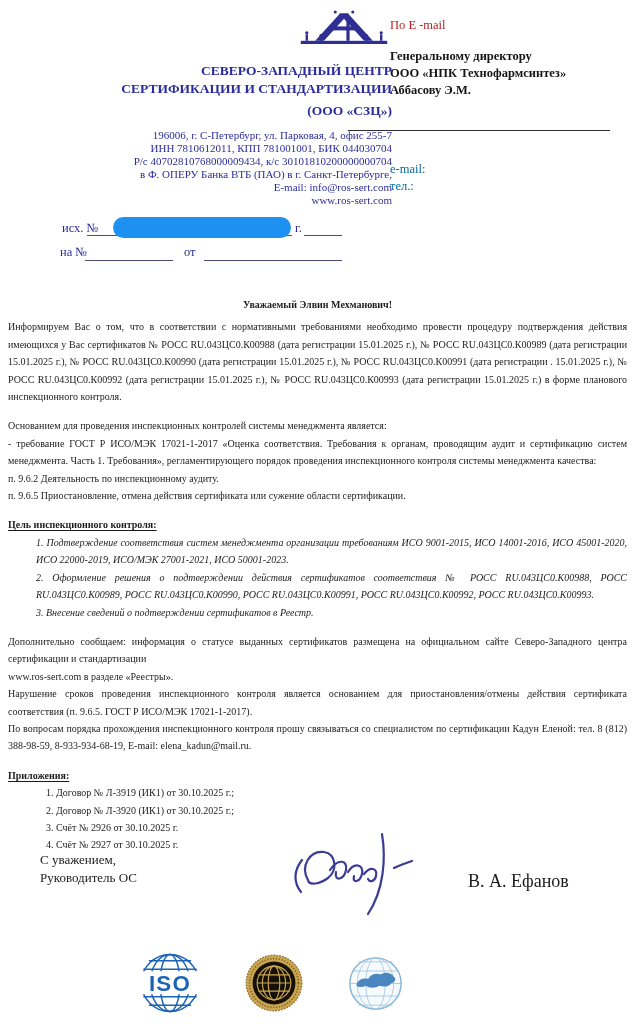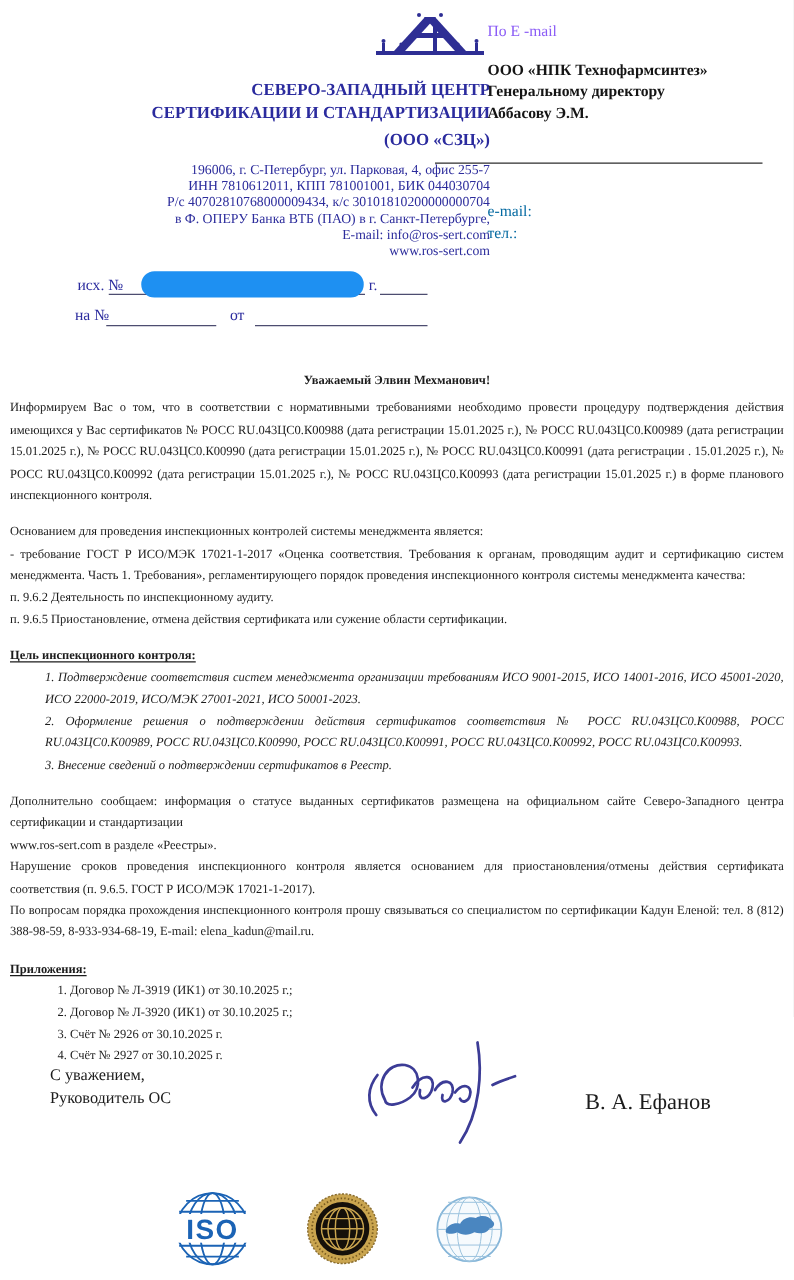--- a/index.html
+++ b/index.html
@@ -9,21 +9,21 @@
     background:#ffffff; overflow:hidden;
     font-family:"Liberation Serif", serif; color:#1c1c1c;
   }
   
   .hl { position:absolute; left:52px; top:4px; width:340px; text-align:right; }
   .hl .logo { height:48px; margin-bottom:6px; }
   .org-name { font-size:13.5px; font-weight:bold; color:#2b2b9e; line-height:18px; }
   .addr { margin-top:9px; font-size:11px; color:#2c2c9c; line-height:13px; }
   
   .hr-col { position:absolute; left:390px; top:18px; width:235px; font-size:12.5px; }
-  .delivery { color:#8b5cf6; }
+  .delivery { color:#b91c1c; }
   .recipient { margin-top:15px; font-weight:bold; color:#151515; line-height:17px; }
   .recip-rule { position:absolute; left:348px; top:130px; width:262px; border-top:1.4px solid #2e2e2e; }
   .contact-labels { position:absolute; left:390px; top:161px; font-size:12.5px; line-height:17px; color:#0369a1; }
   
   .ref-label { position:absolute; font-size:12.5px; color:#2b2b9e; }
   .ref-line  { position:absolute; border-bottom:1.3px solid #4d4d70; height:1px; }
   .redaction { position:absolute; left:113px; top:217px; width:178px; height:21px;
                border-radius:11px; background:#1e90f2; }
   
   .body-block { position:absolute; left:8px; top:296px; width:619px;
@@ -76,22 +76,22 @@
       <div>Р/с 40702810768000009434, к/с 30101810200000000704</div>
       <div>в Ф. ОПЕРУ Банка ВТБ (ПАО) в г. Санкт-Петербурге,</div>
       <div>E-mail: info@ros-sert.com</div>
       <div>www.ros-sert.com</div>
     </div>
   </div>
 
   <div class="hr-col">
     <div class="delivery">По E -mail</div>
     <div class="recipient">
+      <div>Генеральному директору</div>
       <div>ООО «НПК Технофармсинтез»</div>
-      <div>Генеральному директору</div>
       <div>Аббасову Э.М.</div>
     </div>
   </div>
   <div class="recip-rule"></div>
   <div class="contact-labels">
     <div>e-mail:</div>
     <div>тел.:</div>
   </div>
 
   <div class="ref-label" style="left:62px; top:221px">исх. №</div>

